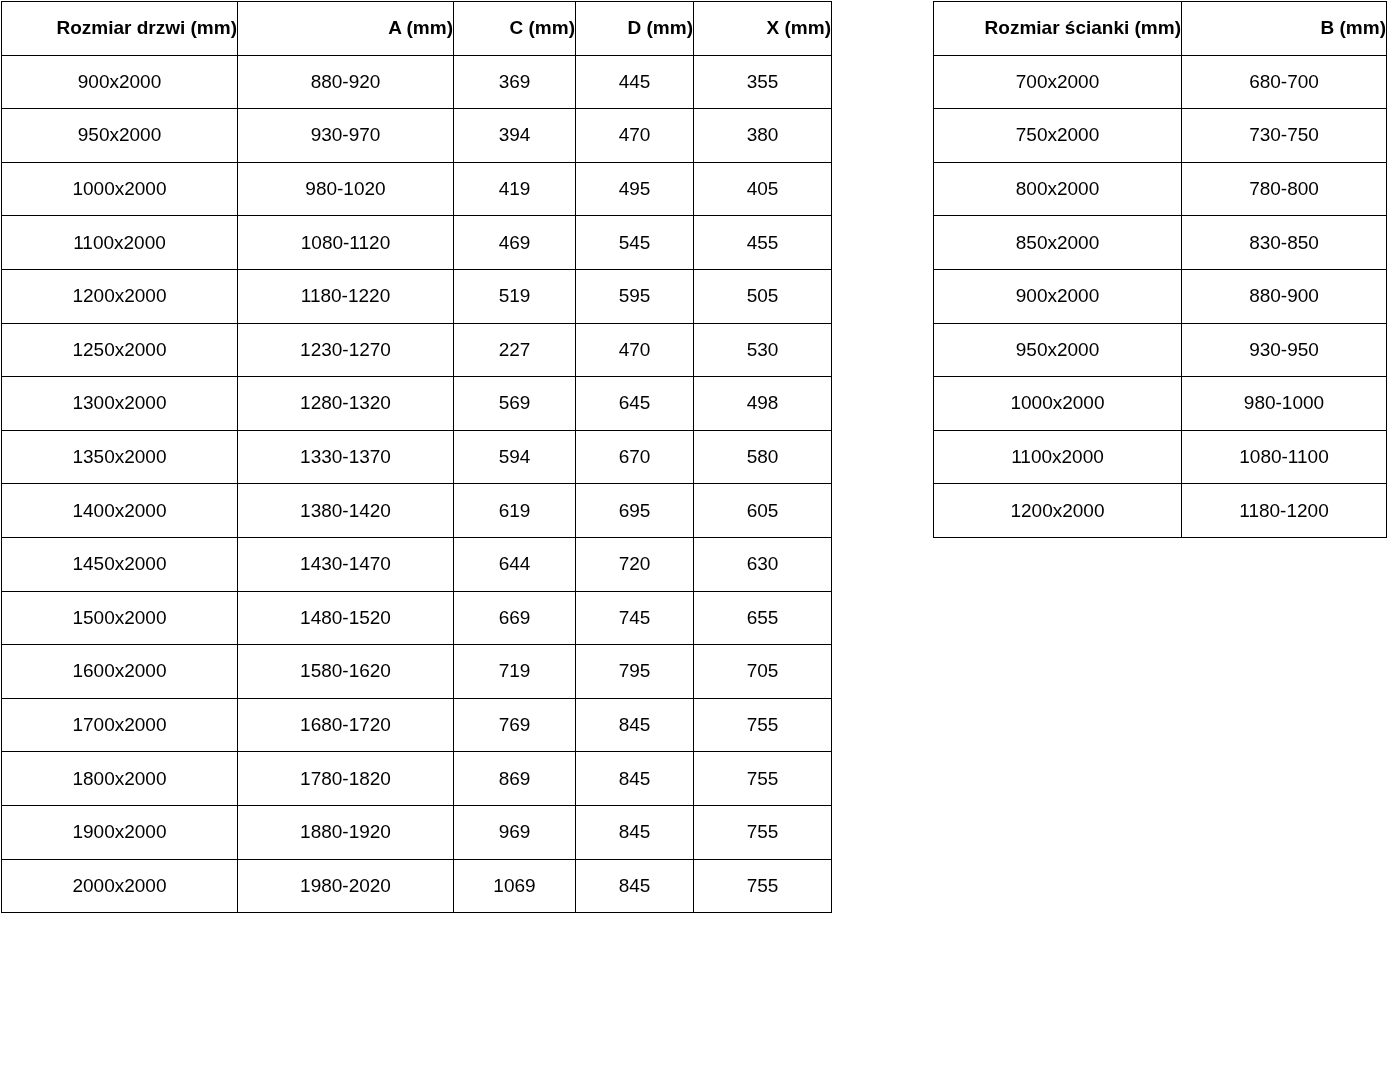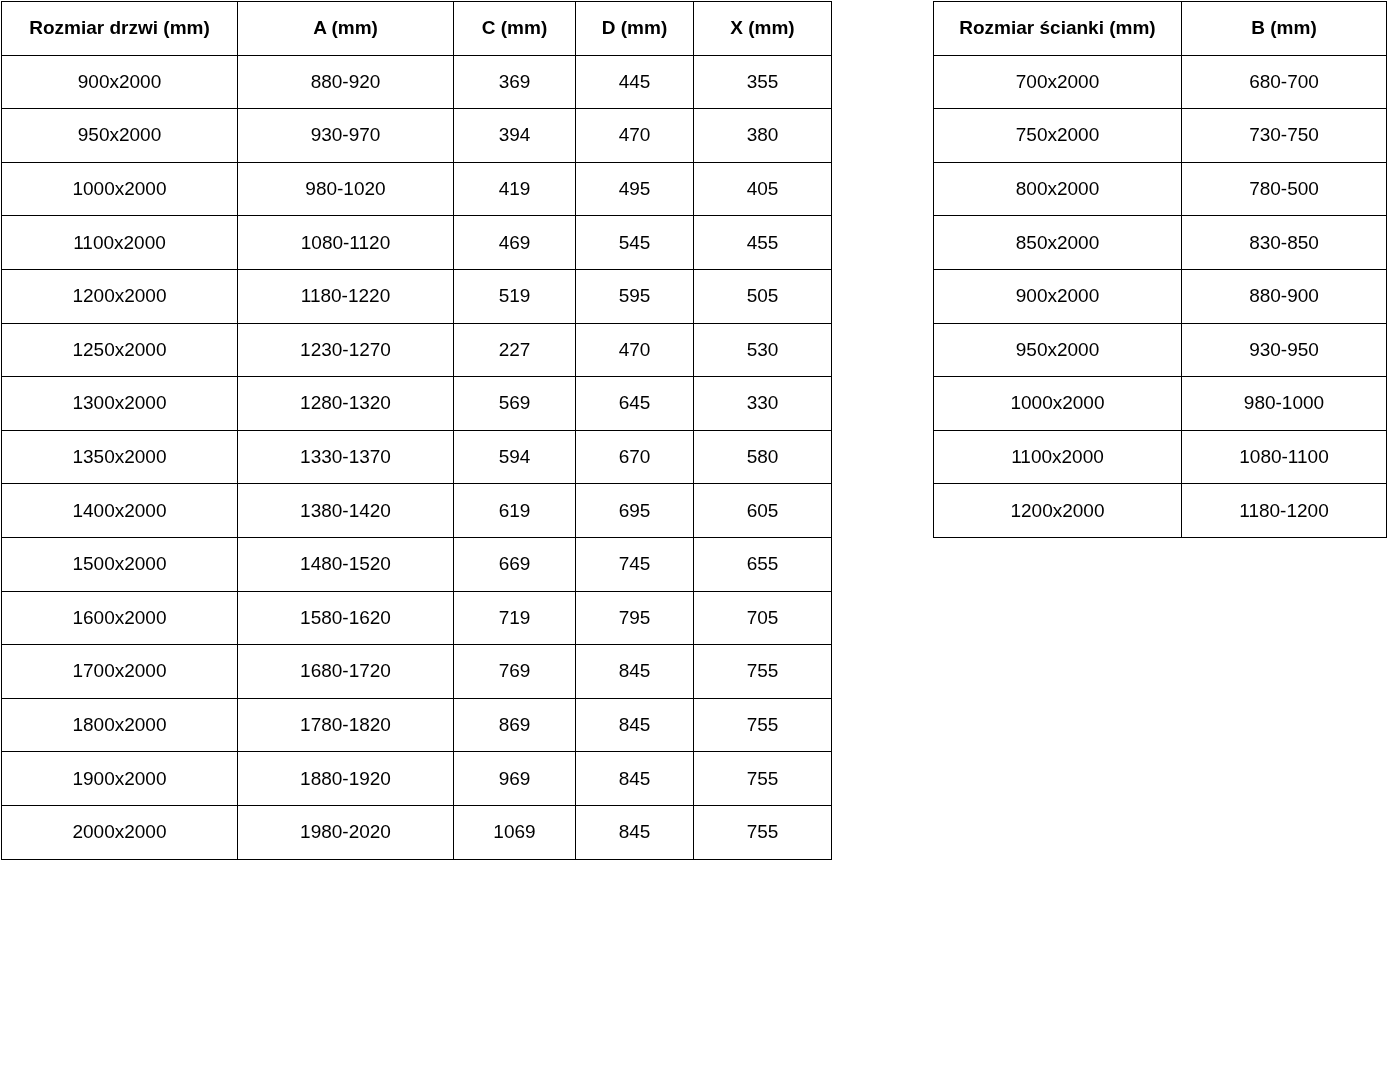--- a/index.html
+++ b/index.html
@@ -29,20 +29,21 @@
     text-align: center;
     vertical-align: middle;
     font-size: 19px;
     padding: 0;
     height: 53.6px;
     box-sizing: border-box;
     font-weight: normal;
   }
   table th {
     font-weight: bold;
+    text-align: right;
   }
   
   #doors-table {
     position: absolute;
     left: 1px;
     top: 1px;
     width: 830px;
   }
   #doors-table col.c0 { width: 236px; }
   #doors-table col.c1 { width: 216px; }
@@ -123,35 +124,42 @@
           <td>1230-1270</td>
           <td>227</td>
           <td>470</td>
           <td>530</td>
         </tr>
         <tr>
           <td>1300x2000</td>
           <td>1280-1320</td>
           <td>569</td>
           <td>645</td>
-          <td>330</td>
+          <td>498</td>
         </tr>
         <tr>
           <td>1350x2000</td>
           <td>1330-1370</td>
           <td>594</td>
           <td>670</td>
           <td>580</td>
         </tr>
         <tr>
           <td>1400x2000</td>
           <td>1380-1420</td>
           <td>619</td>
           <td>695</td>
           <td>605</td>
+        </tr>
+        <tr>
+          <td>1450x2000</td>
+          <td>1430-1470</td>
+          <td>644</td>
+          <td>720</td>
+          <td>630</td>
         </tr>
         <tr>
           <td>1500x2000</td>
           <td>1480-1520</td>
           <td>669</td>
           <td>745</td>
           <td>655</td>
         </tr>
         <tr>
           <td>1600x2000</td>
@@ -206,21 +214,21 @@
         <tr>
           <td>700x2000</td>
           <td>680-700</td>
         </tr>
         <tr>
           <td>750x2000</td>
           <td>730-750</td>
         </tr>
         <tr>
           <td>800x2000</td>
-          <td>780-500</td>
+          <td>780-800</td>
         </tr>
         <tr>
           <td>850x2000</td>
           <td>830-850</td>
         </tr>
         <tr>
           <td>900x2000</td>
           <td>880-900</td>
         </tr>
         <tr>

